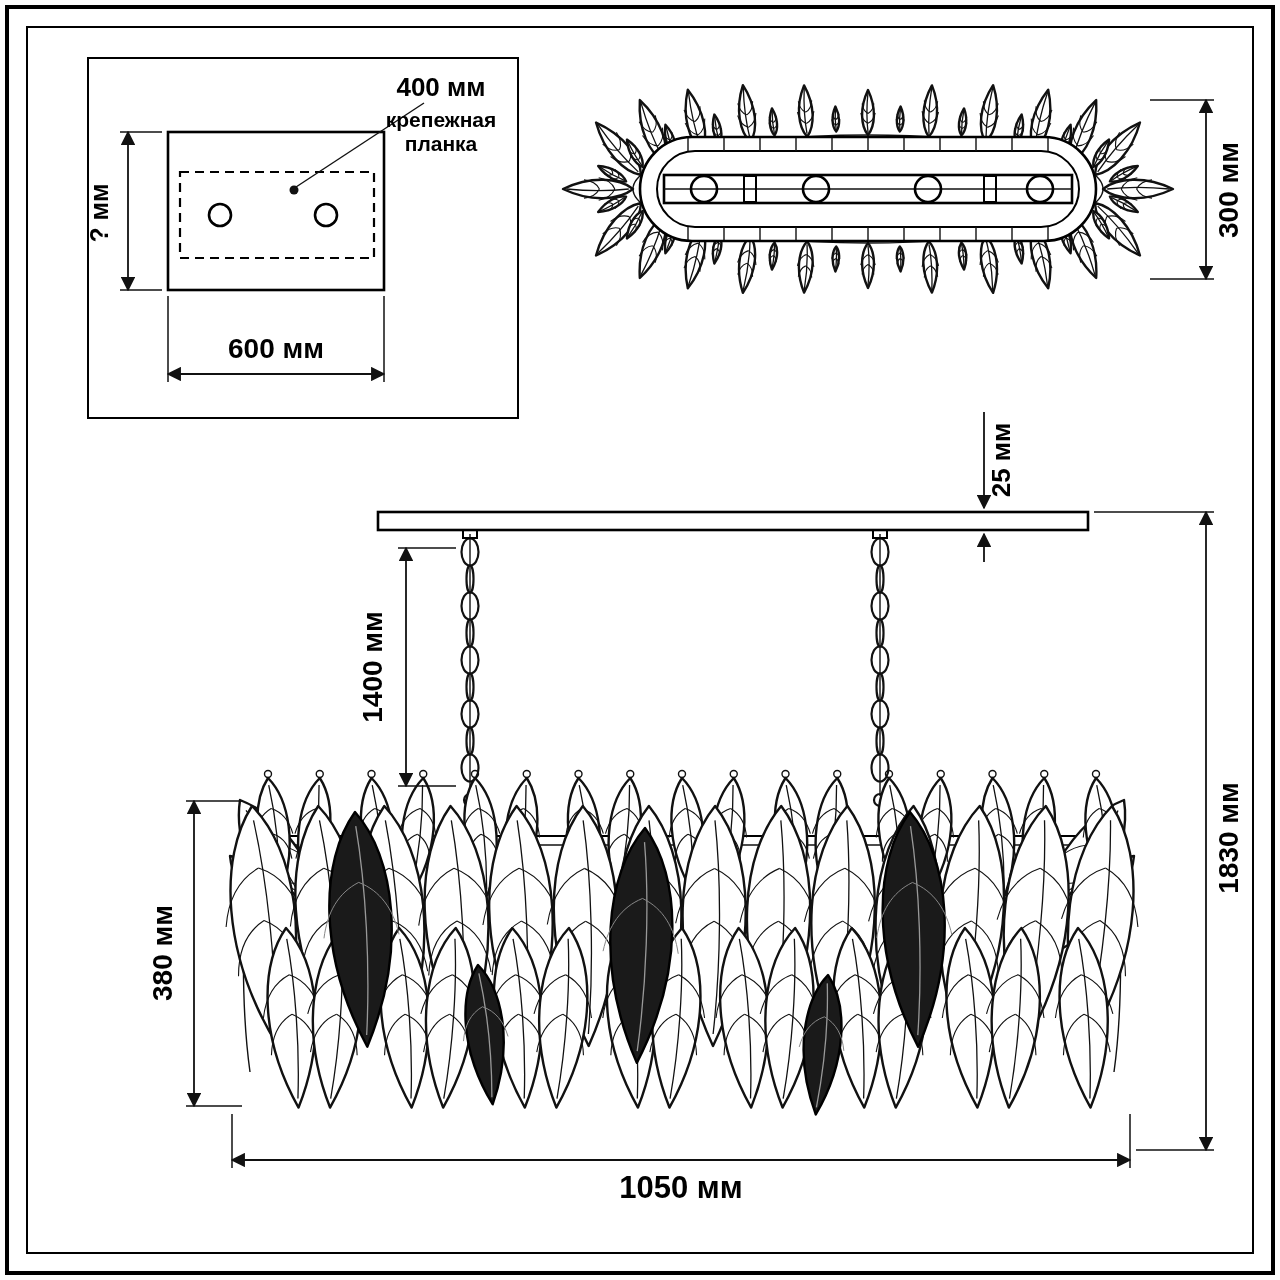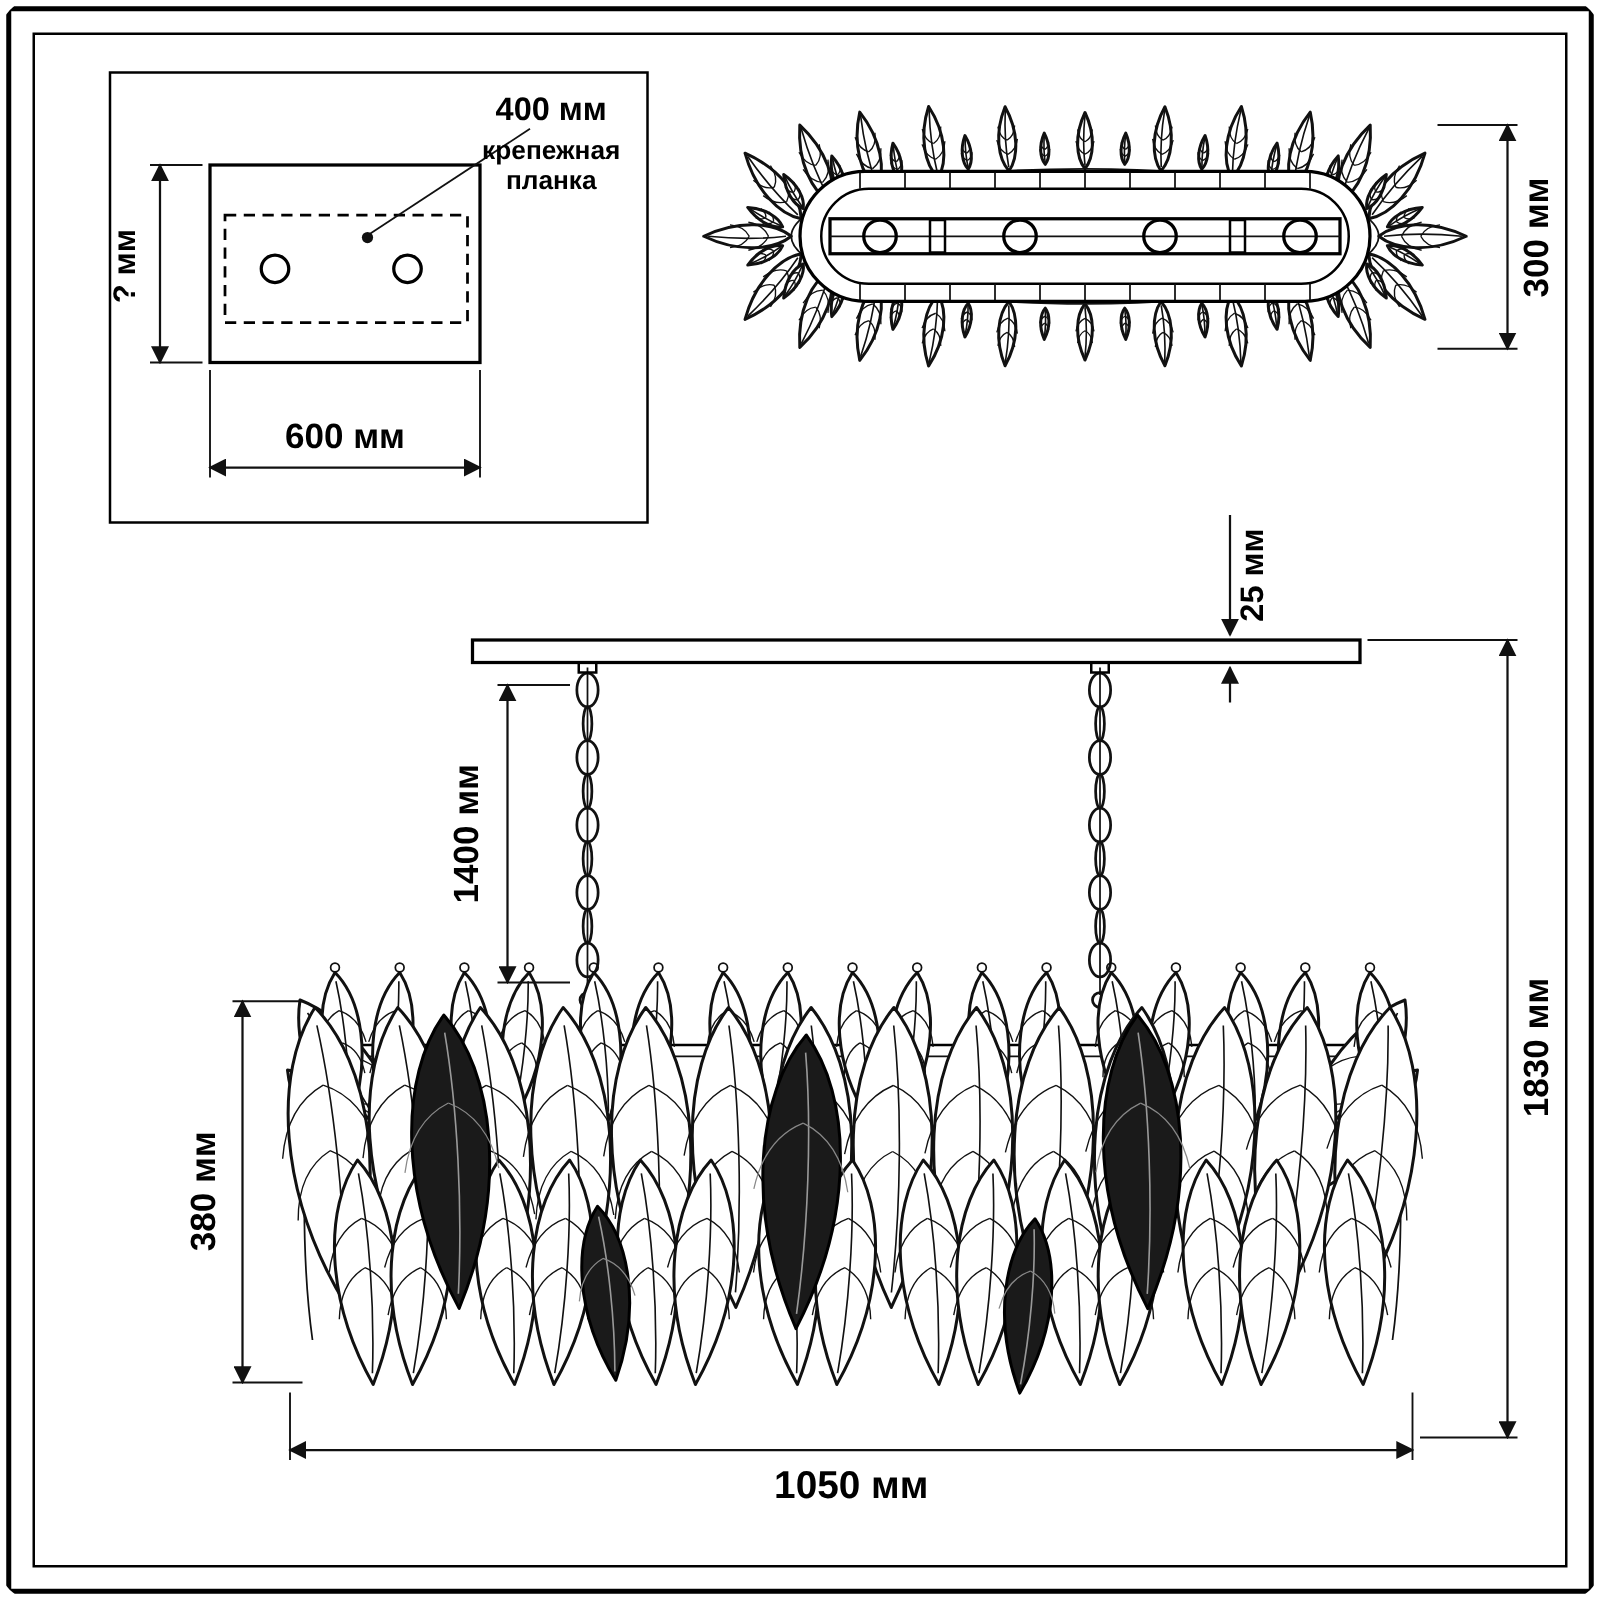--- a/index.html
+++ b/index.html
@@ -1,16 +1,16 @@
 <!DOCTYPE html>
 <html><head>
 <meta charset="utf-8">
 <style>
   html,body{margin:0;padding:0;background:#fff;}
-  #canvas{position:relative;width:1280px;height:1280px;background:#fff;overflow:hidden;border-radius:27px;}
+  #canvas{position:relative;width:1280px;height:1280px;background:#fff;overflow:hidden;}
   #canvas > svg{position:absolute;left:0;top:0;}
   text{font-family:"Liberation Sans","DejaVu Sans",sans-serif;font-weight:600;fill:#000;}
   .t30{font-size:31px}.t28{font-size:28px}.t26{font-size:26px}.t25{font-size:25px}.t21{font-size:21px}
   .ln{stroke:#000;stroke-width:2.6;fill:none}
   .ln2{stroke:#000;stroke-width:2;fill:none}
   .thin{stroke:#111;stroke-width:1.4;fill:none}
   .lnk{stroke:#111;stroke-width:2.2;fill:none}
   .dim{stroke:#111;stroke-width:1.8;fill:none}
   .ext{stroke:#111;stroke-width:1.5;fill:none}
   .dsh{stroke:#000;stroke-width:2.2;fill:none;stroke-dasharray:9 6}

